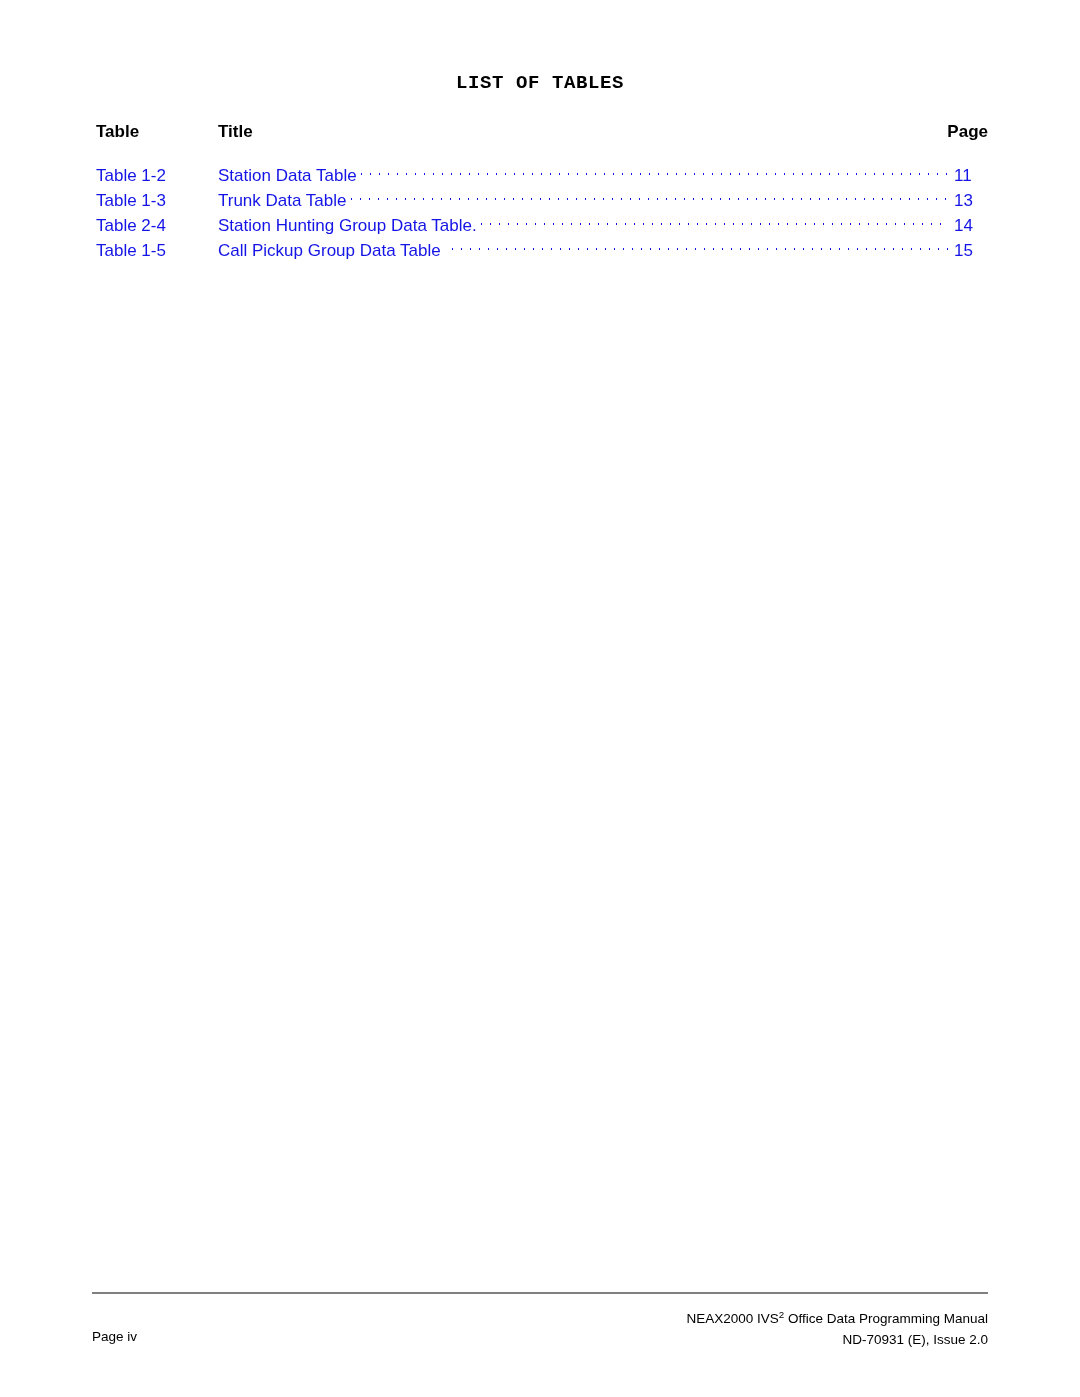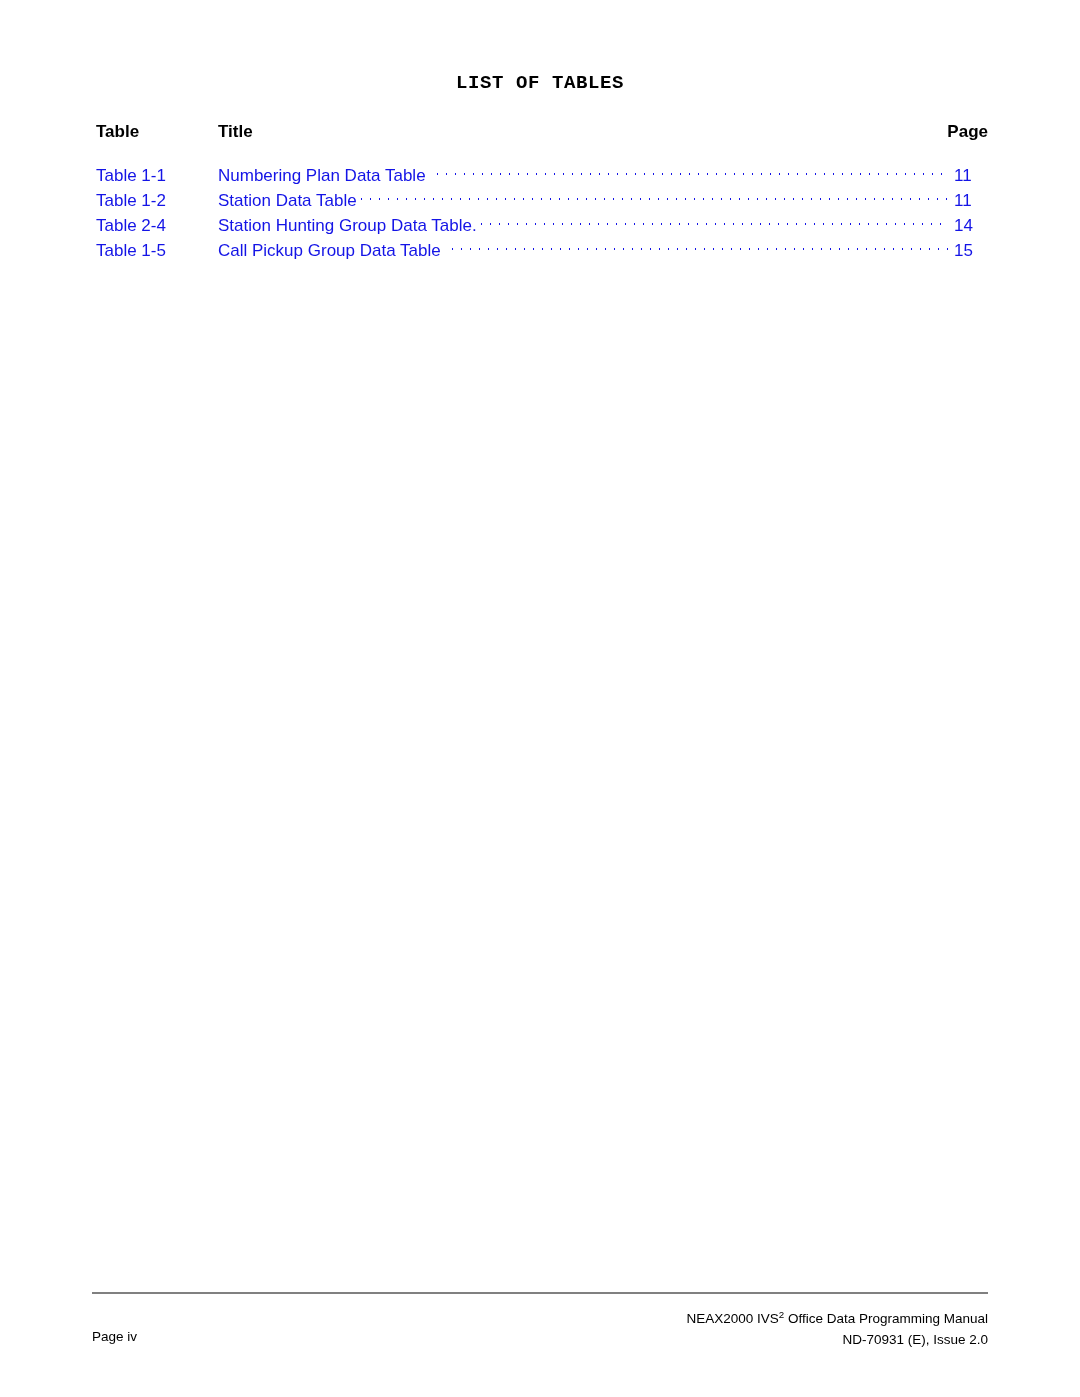--- a/index.html
+++ b/index.html
@@ -155,31 +155,31 @@
 
 <div class="page-heading">LIST OF TABLES</div>
 
 <div class="column-header">
   <span class="ch-table">Table</span>
   <span class="ch-title">Title</span>
   <span class="ch-page">Page</span>
 </div>
 
 <div class="toc-list">
-    <div class="toc-entry gap">
-      <span class="entry-label">Table 1-1</span>
-      <span class="entry-title">Numbering Plan Data Table</span>
-      <span class="entry-leader"></span>
-      <span class="entry-page">11</span>
-    </div>
     <div class="toc-entry">
       <span class="entry-label">Table 1-2</span>
       <span class="entry-title">Station Data Table</span>
       <span class="entry-leader"></span>
       <span class="entry-page">11</span>
+    </div>
+    <div class="toc-entry">
+      <span class="entry-label">Table 1-3</span>
+      <span class="entry-title">Trunk Data Table</span>
+      <span class="entry-leader"></span>
+      <span class="entry-page">13</span>
     </div>
     <div class="toc-entry">
       <span class="entry-label">Table 2-4</span>
       <span class="entry-title">Station Hunting Group Data Table.</span>
       <span class="entry-leader"></span>
       <span class="entry-page">14</span>
     </div>
     <div class="toc-entry gap">
       <span class="entry-label">Table 1-5</span>
       <span class="entry-title">Call Pickup Group Data Table</span>

